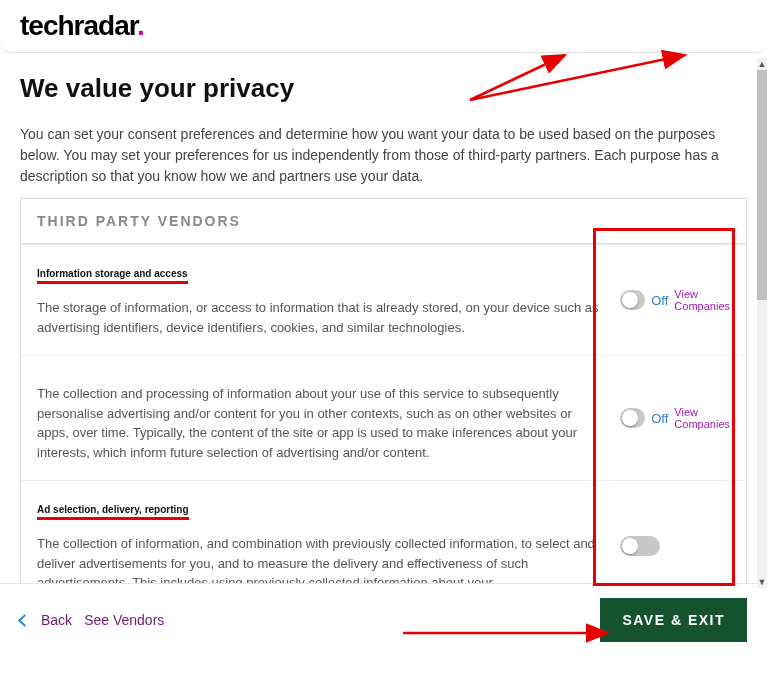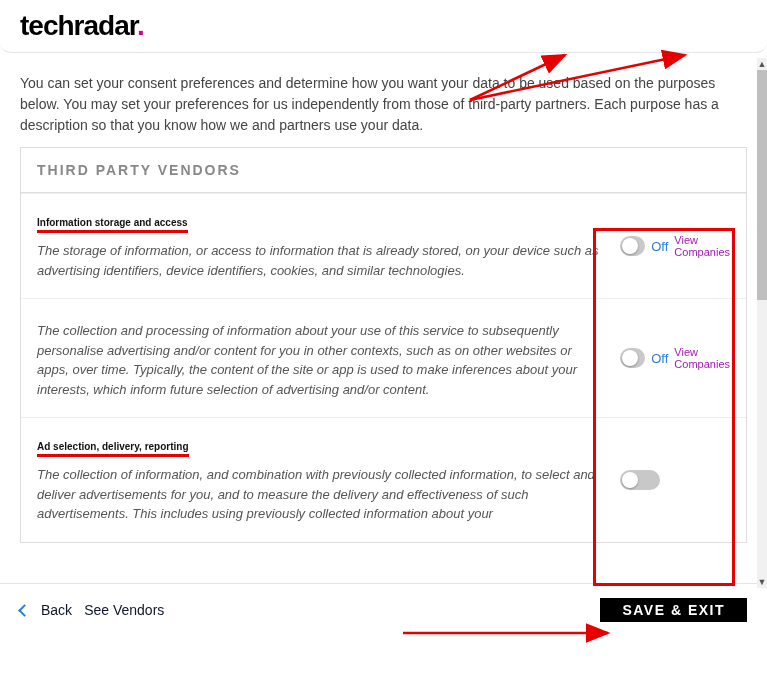--- a/index.html
+++ b/index.html
@@ -18,32 +18,32 @@
     .title { font-size: 26px; font-weight: 700; margin-bottom: 20px; color: #111; }
     .intro { font-size: 14px; color: #444; line-height: 1.5; margin-bottom: 11px; }
 
     .panel { border: 1px solid #ddd; }
     .panel-header { padding: 14px 16px; font-size: 14px; font-weight: 700; letter-spacing: 2px; color: #888; border-bottom: 1px solid #ddd; }
 
     .category { padding: 18px 16px; border-top: 1px solid #eee; display: flex; gap: 20px; }
     .category:first-of-type { border-top: none; }
     .cat-main { flex: 1; }
     .cat-title { font-size: 10px; font-weight: 700; color: #111; margin-bottom: 4px; display: inline-block; border-bottom: 3px solid #e60000; padding-bottom: 2px; }
-    .cat-desc { font-size: 13px; color: #555; line-height: 1.5; margin-top: 4px; font-style: italic; }
+    .cat-desc { font-size: 13px; color: #555; line-height: 1.5; margin-top: 10px; }
     .cat-side { width: 110px; display: flex; flex-direction: row; align-items: center; gap: 6px; font-size: 13px; }
     .toggle { width: 40px; height: 20px; background: #c8c8c8; border-radius: 10px; position: relative; cursor: pointer; }
     .toggle-knob { width: 16px; height: 16px; background: #fff; border-radius: 50%; position: absolute; top: 2px; left: 2px; box-shadow: 0 1px 2px rgba(0,0,0,.3); }
     .state { color: #2f7fd1; font-size: 13px; }
     .link { color: #a21caf; font-size: 11px; cursor: pointer; }
 
     .footer { display: flex; align-items: center; justify-content: space-between; padding: 14px 20px; border-top: 1px solid #e5e5e5; background: #fff; }
     .footer-left { display: flex; align-items: center; gap: 12px; }
     .chev { width: 9px; height: 9px; border-left: 2px solid #2f7fd1; border-bottom: 2px solid #2f7fd1; transform: rotate(45deg); }
-    .flink { color: #0f172a; font-size: 14px; cursor: pointer; text-align: center; }
-    .btn-save { background: #000000; color: #fff; padding: 4px 22px; font-size: 14px; font-weight: 700; letter-spacing: 1.5px; border: none; cursor: pointer; }
+    .flink { color: #701a75; font-size: 14px; cursor: pointer; text-align: center; }
+    .btn-save { background: #14532d; color: #fff; padding: 14px 22px; font-size: 14px; font-weight: 700; letter-spacing: 1.5px; border: none; cursor: pointer; }
 
     .scroll-mark { position: absolute; right: 0; top: 58px; width: 10px; height: 230px; background: #bfbfbf; }
     .scroll-track { position: absolute; right: 0; top: 58px; width: 10px; height: 530px; background: #f1f1f1; }
     .scroll-arrow { position: absolute; right: 0; width: 10px; height: 12px; font-size: 9px; color: #555; text-align: center; line-height: 12px; }
 
     
     .annot-box { position: absolute; border: 3px solid #e60000; pointer-events: none; }
     .arrow-svg { position: absolute; pointer-events: none; }
   </style>
 </head>
@@ -52,20 +52,21 @@
 <div class="header">
   <div class="logo"><span>techradar</span><span class="dot">.</span></div>
 </div>
 
 <div class="scroll-track"></div>
 <div class="scroll-arrow" style="top:58px">▲</div>
 <div class="scroll-mark" style="top:70px"></div>
 <div class="scroll-arrow" style="top:576px">▼</div>
 
 <div class="content-wrap">
+  <h1 class="title">We value your privacy</h1>
   <p class="intro">You can set your consent preferences and determine how you want your data to be used based on the purposes below. You may set your preferences for us independently from those of third-party partners. Each purpose has a description so that you know how we and partners use your data.</p>
 
   <div class="panel">
     <div class="panel-header">THIRD PARTY VENDORS</div>
 
     <div class="category">
       <div class="cat-main">
         <div class="cat-title">Information storage and access</div>
         <div class="cat-desc">The storage of information, or access to information that is already stored, on your device such as advertising identifiers, device identifiers, cookies, and similar technologies.</div>
       </div>

